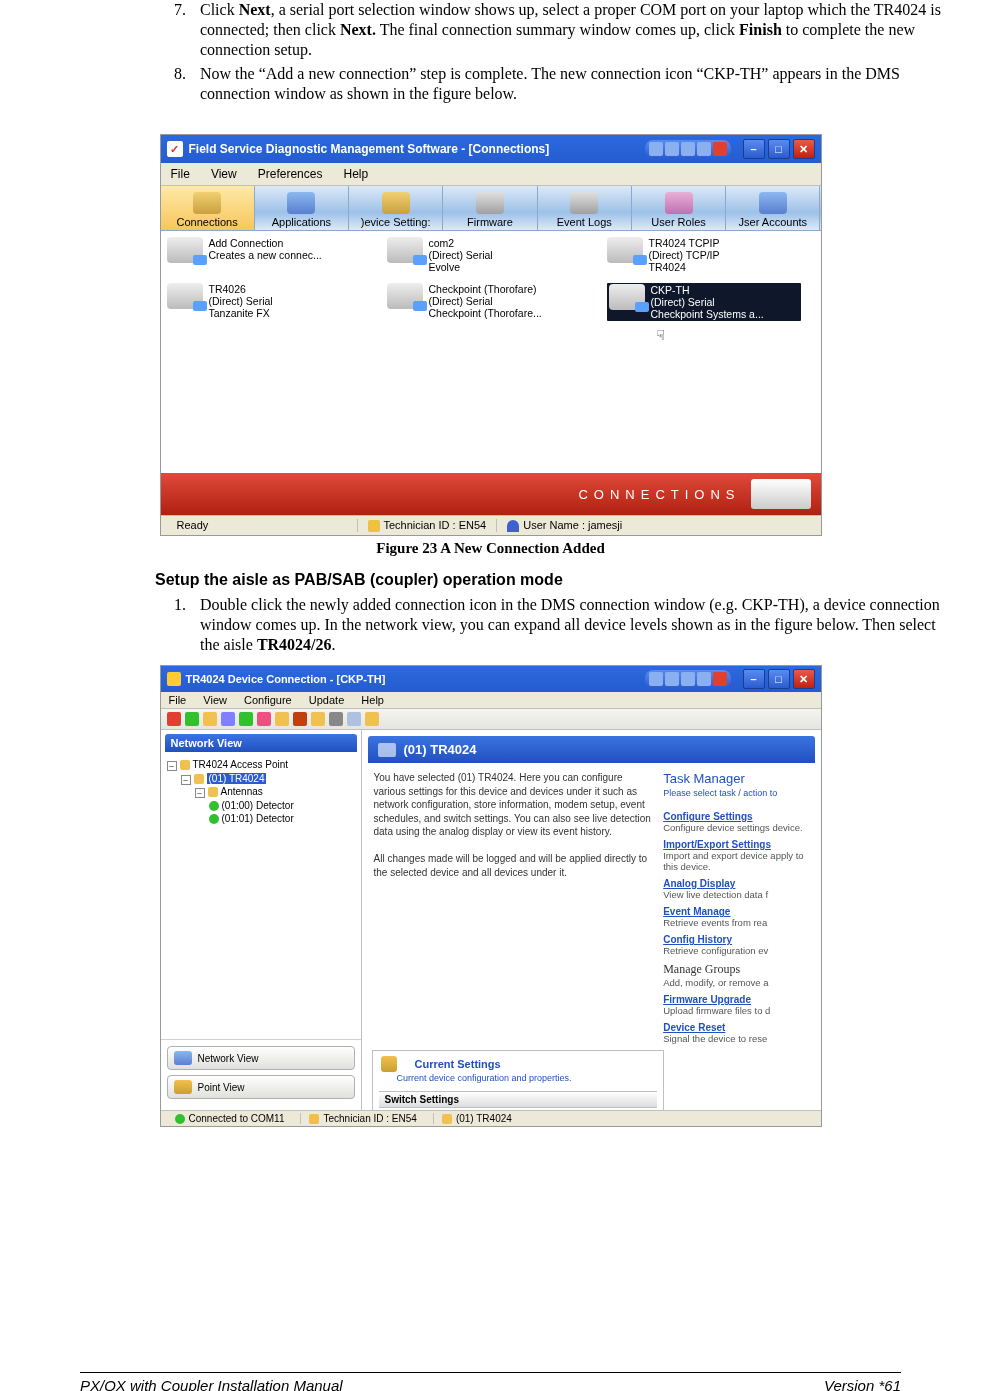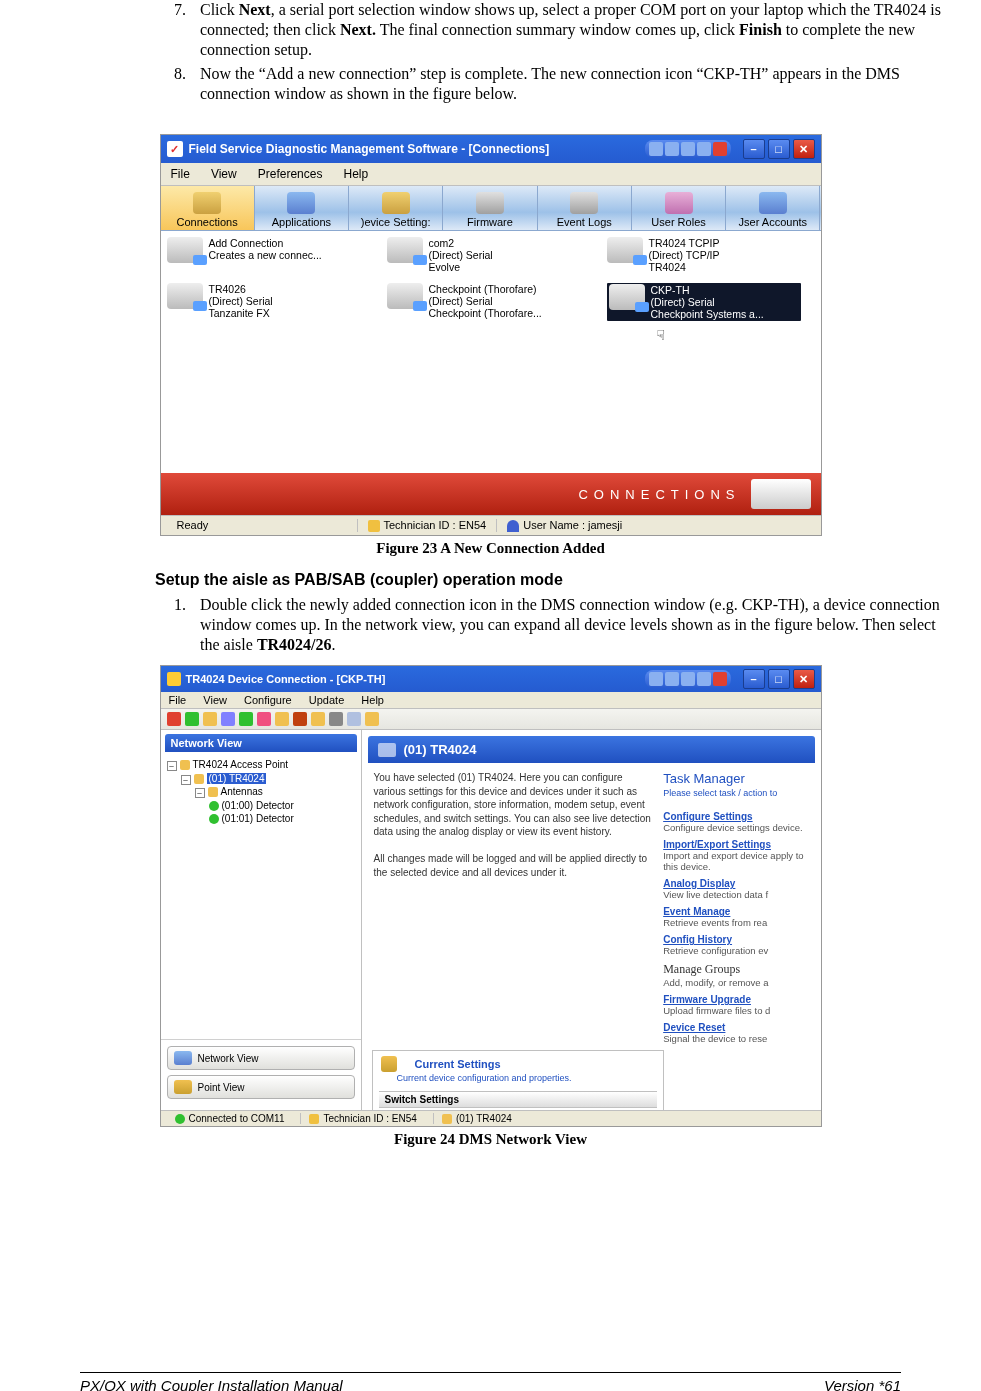--- a/index.html
+++ b/index.html
@@ -461,20 +461,19 @@
     </div>
   </div>
   <div class="s2-status">
     <div><span class="si grn"></span><span>Connected to COM11</span></div>
     <div><span class="sicon" style="display:inline-block;width:10px;height:10px;background:#f0c040;border-radius:2px;margin-right:4px;vertical-align:middle;"></span><span>Technician ID : EN54</span></div>
     <div><span style="display:inline-block;width:10px;height:10px;background:#f0c050;border-radius:2px;margin-right:4px;vertical-align:middle;"></span><span>(01) TR4024</span></div>
   </div>
 </div>
 </div>
 
-<div class="fig-caption">Figure 24 DMS Network View</div>
 
 <div class="footer">
   <span>PX/QX with Coupler Installation Manual</span>
   <span>Version *61</span>
 </div>
 
 </div>
 
 </body></html>

